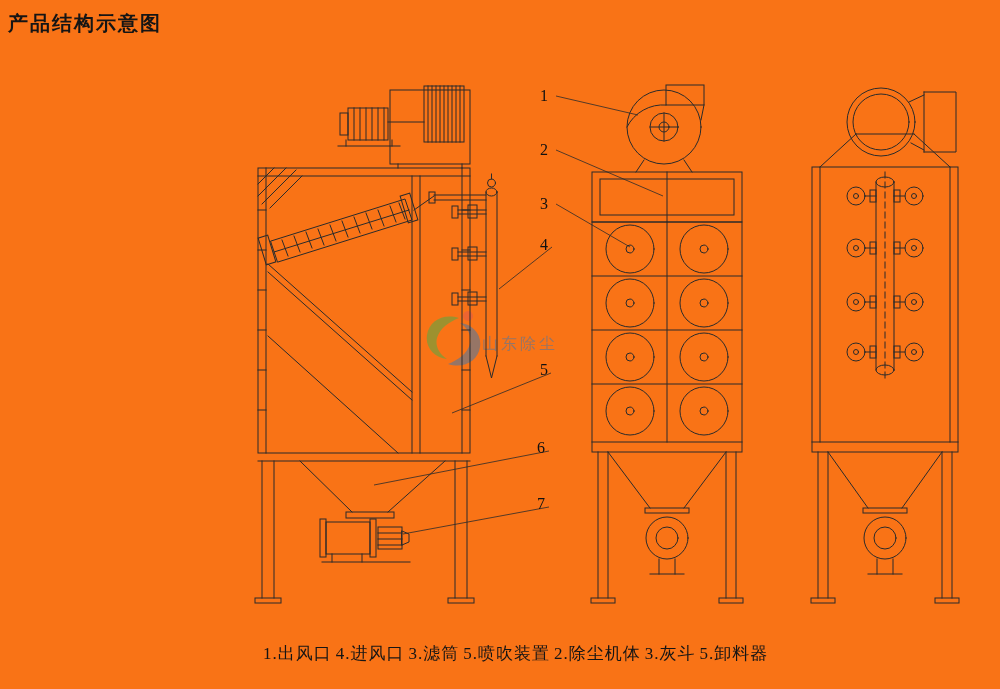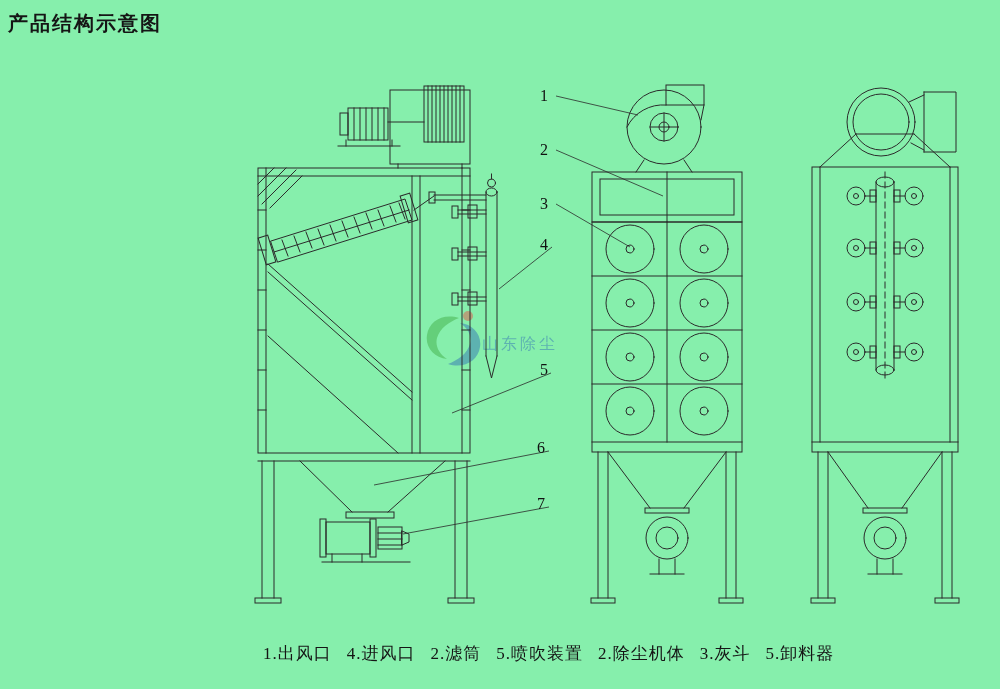--- a/index.html
+++ b/index.html
@@ -1,24 +1,24 @@
 <!DOCTYPE html>
 <html><head>
 <meta charset="utf-8">
 <style>
   html,body{margin:0;padding:0;background:#ffffff;}
-  .canvas{position:relative;width:1000px;height:689px;background:#86efac;overflow:hidden;
+  .canvas{position:relative;width:1000px;height:689px;background:#f97316;overflow:hidden;
           font-family:"Liberation Sans",sans-serif;}
   .title{position:absolute;left:8px;top:10px;margin:0;font-size:20px;font-weight:bold;
          letter-spacing:2px;color:#151515;font-family:"Liberation Sans",sans-serif;}
   .drawing{position:absolute;left:0;top:0;}
   .ln{stroke:#2b2b2b;fill:none;stroke-width:1;}
   .ln-thin{stroke:#2b2b2b;fill:none;stroke-width:0.8;}
   .callout{position:absolute;font-family:"Liberation Serif",serif;font-size:16px;color:#111;}
-  .legend{position:absolute;left:263px;top:642px;display:flex;gap:15px;
+  .legend{position:absolute;left:263px;top:642px;display:flex;gap:4px;
           font-family:"Liberation Serif",serif;font-size:17px;letter-spacing:1px;color:#151515;}
 </style>
 </head>
 <body>
 
 <div class="canvas">
 
   <h1 class="title">产品结构示意图</h1>
 
   <svg class="drawing" width="1000" height="689" viewBox="0 0 1000 689">
@@ -231,20 +231,20 @@
   <span class="callout" style="left:540px;top:141px">2</span>
   <span class="callout" style="left:540px;top:195px">3</span>
   <span class="callout" style="left:540px;top:236px">4</span>
   <span class="callout" style="left:540px;top:361px">5</span>
   <span class="callout" style="left:537px;top:439px">6</span>
   <span class="callout" style="left:537px;top:495px">7</span>
 
   <div class="legend">
     <span>1.出风口</span>
     <span>4.进风口</span>
-    <span>2.滤筒</span>
+    <span>3.滤筒</span>
     <span>5.喷吹装置</span>
     <span>2.除尘机体</span>
     <span>3.灰斗</span>
     <span>5.卸料器</span>
   </div>
 
 </div>
 
 </body></html>

